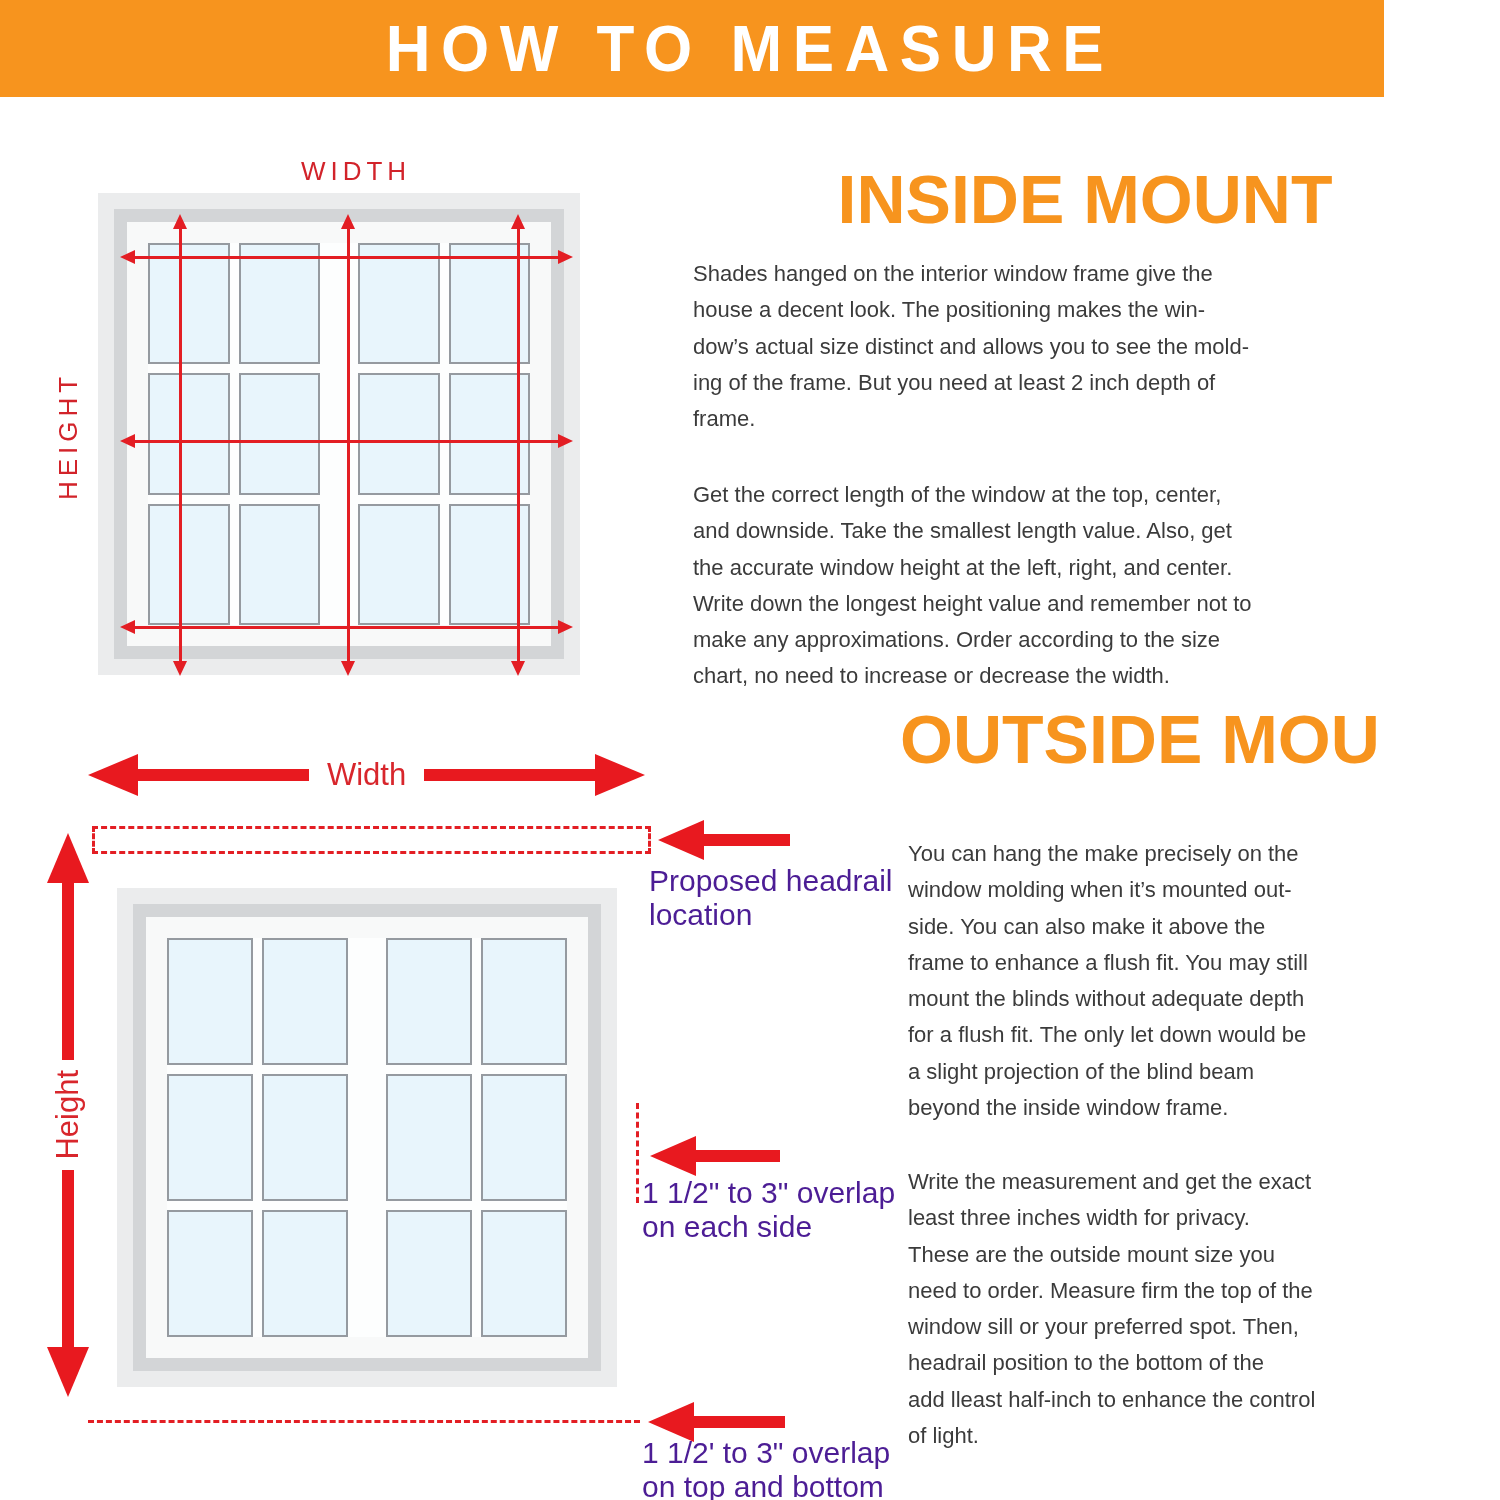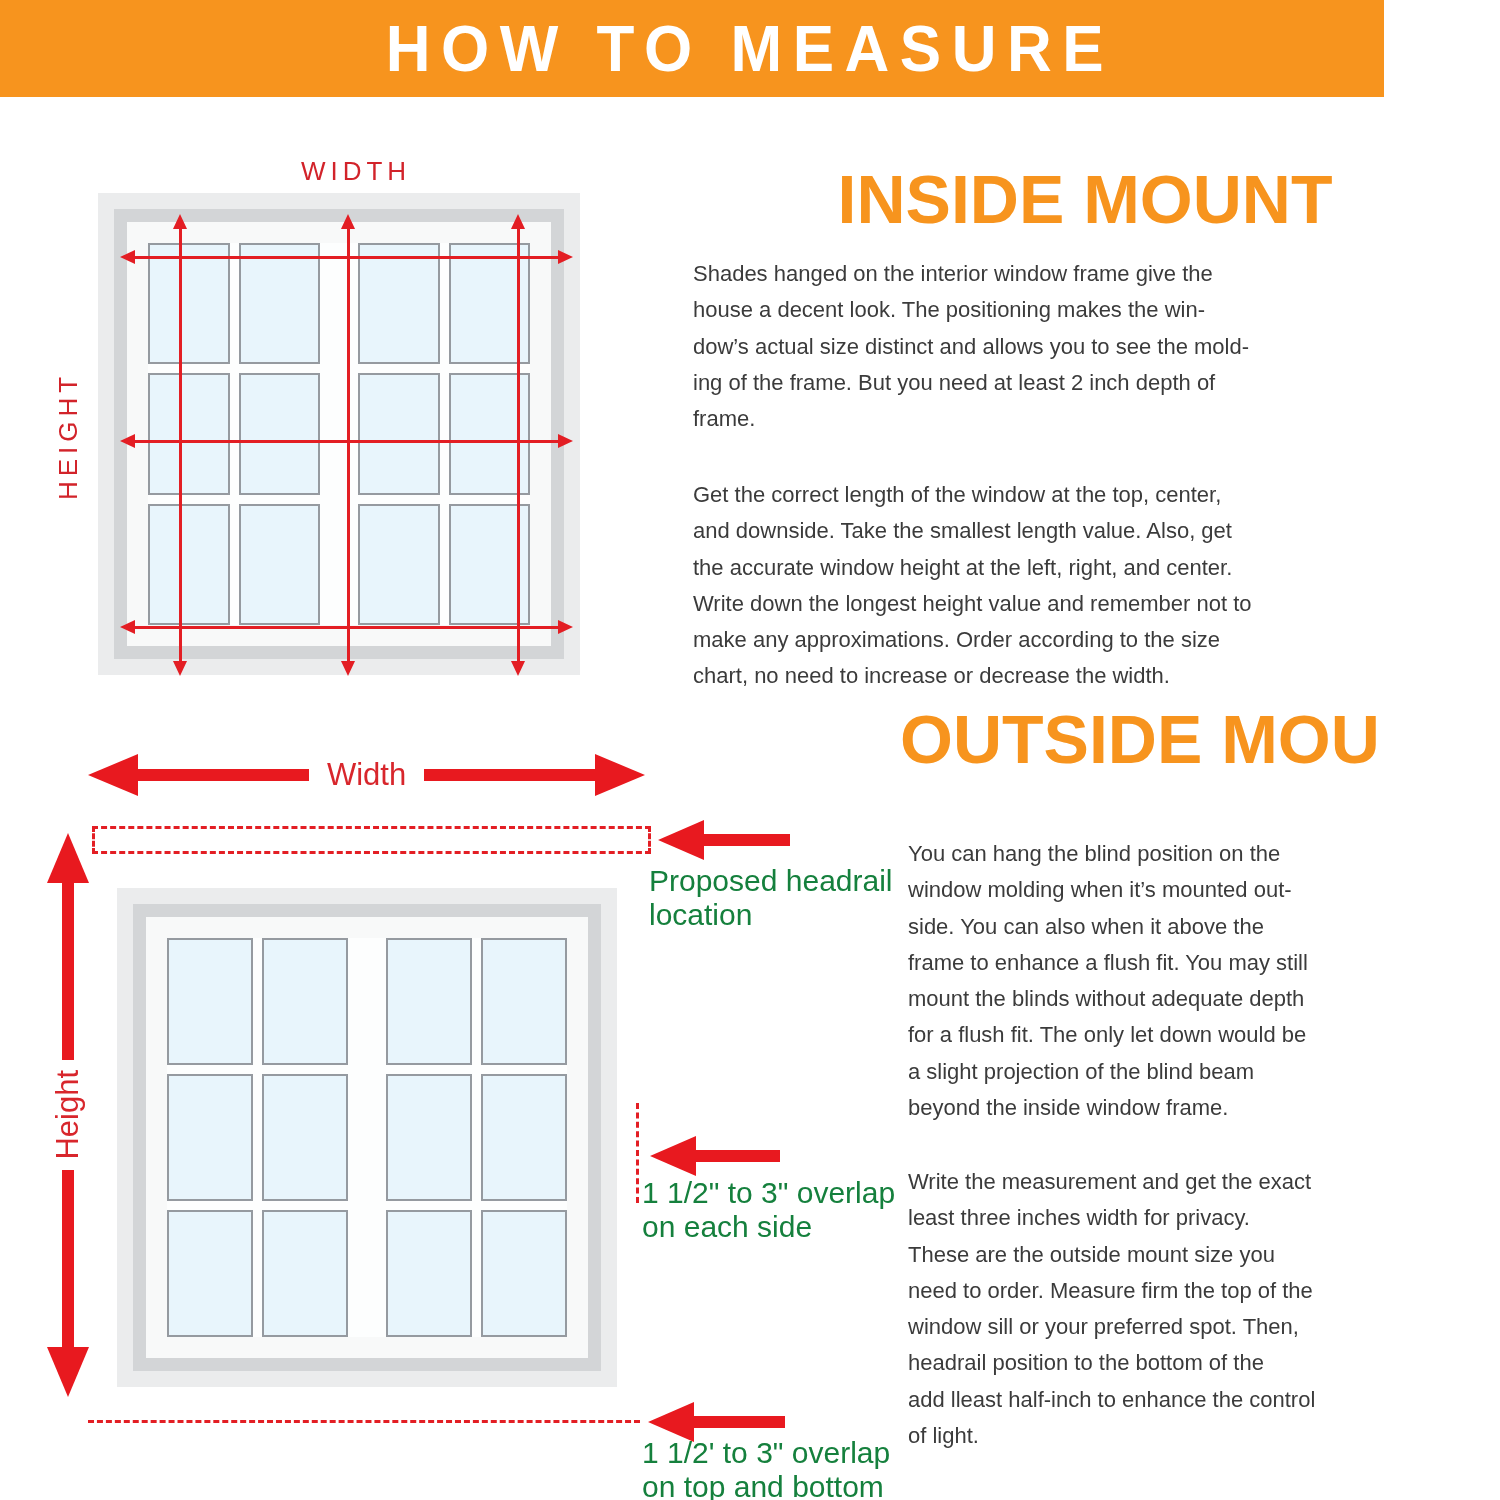--- a/index.html
+++ b/index.html
@@ -12,21 +12,21 @@
   
   .banner {
     position:absolute; left:0; top:0; width:1500px; height:97px;
     background:#f7941e; display:flex; align-items:center; justify-content:center;
   }
   .banner h1 {
     color:#ffffff; font-size:62px; font-weight:bold; letter-spacing:0.17em;
     white-space:nowrap; transform:scaleY(1.04);
   }
   .caps-lbl { position:absolute; font-size:26px; letter-spacing:5px; color:#d2232a; }
-  .ann { position:absolute; font-size:30px; line-height:34px; color:#15803d; white-space:nowrap; }
+  .ann { position:absolute; font-size:30px; line-height:34px; color:#4c1d95; white-space:nowrap; }
 
   
   .window { position:absolute; background:#ebeced; }
   .win-mid { position:absolute; inset:16px; background:#d3d5d7; }
   .win-white { position:absolute; inset:13px; background:#f8f9f9; }
   .win-panes { position:absolute; inset:21px; background:#fdfefe; display:flex; }
   .sash { flex:1; display:grid; grid-template-columns:1fr 1fr; grid-template-rows:1fr 1fr 1fr; gap:9px; }
   .sash-gap { width:38px; }
   .pane { background:#e8f5fc; border:2px solid #959aa0; }
 
@@ -214,23 +214,23 @@
     <div class="shaft"></div>
   </div>
   <div class="ann" style="left:642px; top:1436px;">
     <div>1 1/2' to 3" overlap</div>
     <div>on top and bottom</div>
   </div>
 
   <div class="sec-heading" style="left:900px; top:700px; width:556px;">OUTSIDE MOUNT</div>
 
   <div class="body-block" style="left:908px; top:836px;">
-    <div>You can hang the blind position on the</div>
+    <div>You can hang the make precisely on the</div>
     <div>window molding when it’s mounted out-</div>
-    <div>side. You can also when it above the</div>
+    <div>side. You can also make it above the</div>
     <div>frame to enhance a flush fit. You may still</div>
     <div>mount the blinds without adequate depth</div>
     <div>for a flush fit. The only let down would be</div>
     <div>a slight projection of the blind beam</div>
     <div>beyond the inside window frame.</div>
   </div>
 
   <div class="body-block" style="left:908px; top:1164px;">
     <div>Write the measurement and get the exact</div>
     <div>least three inches width for privacy.</div>

